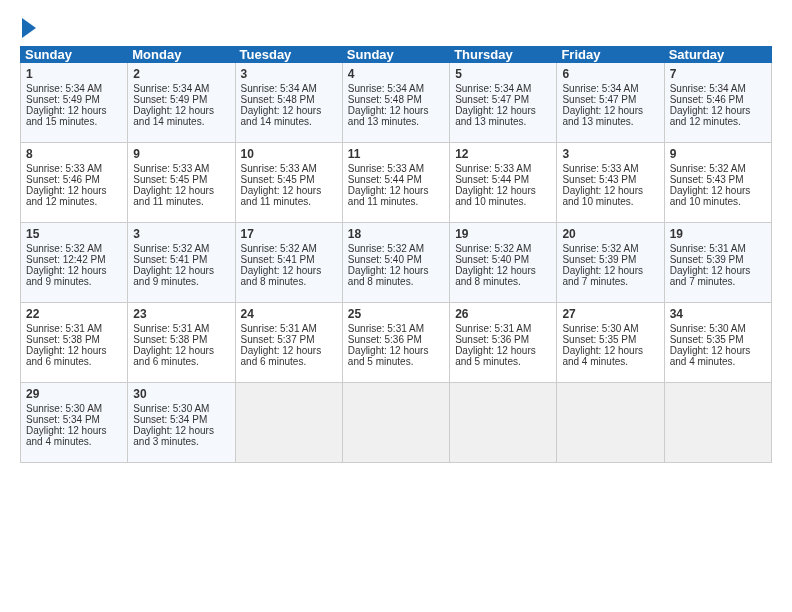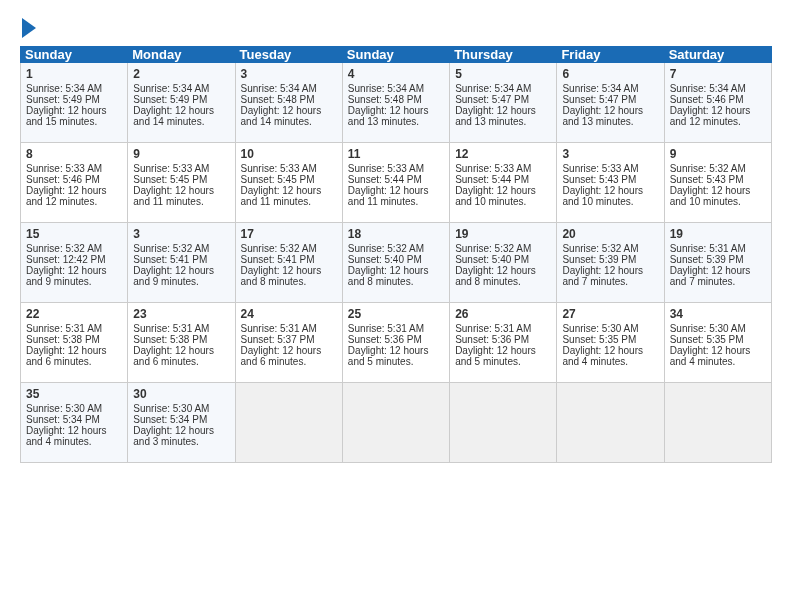--- a/index.html
+++ b/index.html
@@ -292,21 +292,21 @@
       </td>
         <td>
         <span class="day-num">34</span>
         <span>Sunrise: 5:30 AM</span><br>
         <span>Sunset: 5:35 PM</span><br>
         <span>Daylight: 12 hours and 4 minutes.</span>
       </td>
       </tr>
       <tr>
         <td>
-        <span class="day-num">35</span>
+        <span class="day-num">29</span>
         <span>Sunrise: 5:30 AM</span><br>
         <span>Sunset: 5:34 PM</span><br>
         <span>Daylight: 12 hours and 4 minutes.</span>
       </td>
         <td>
         <span class="day-num">30</span>
         <span>Sunrise: 5:30 AM</span><br>
         <span>Sunset: 5:34 PM</span><br>
         <span>Daylight: 12 hours and 3 minutes.</span>
       </td>

